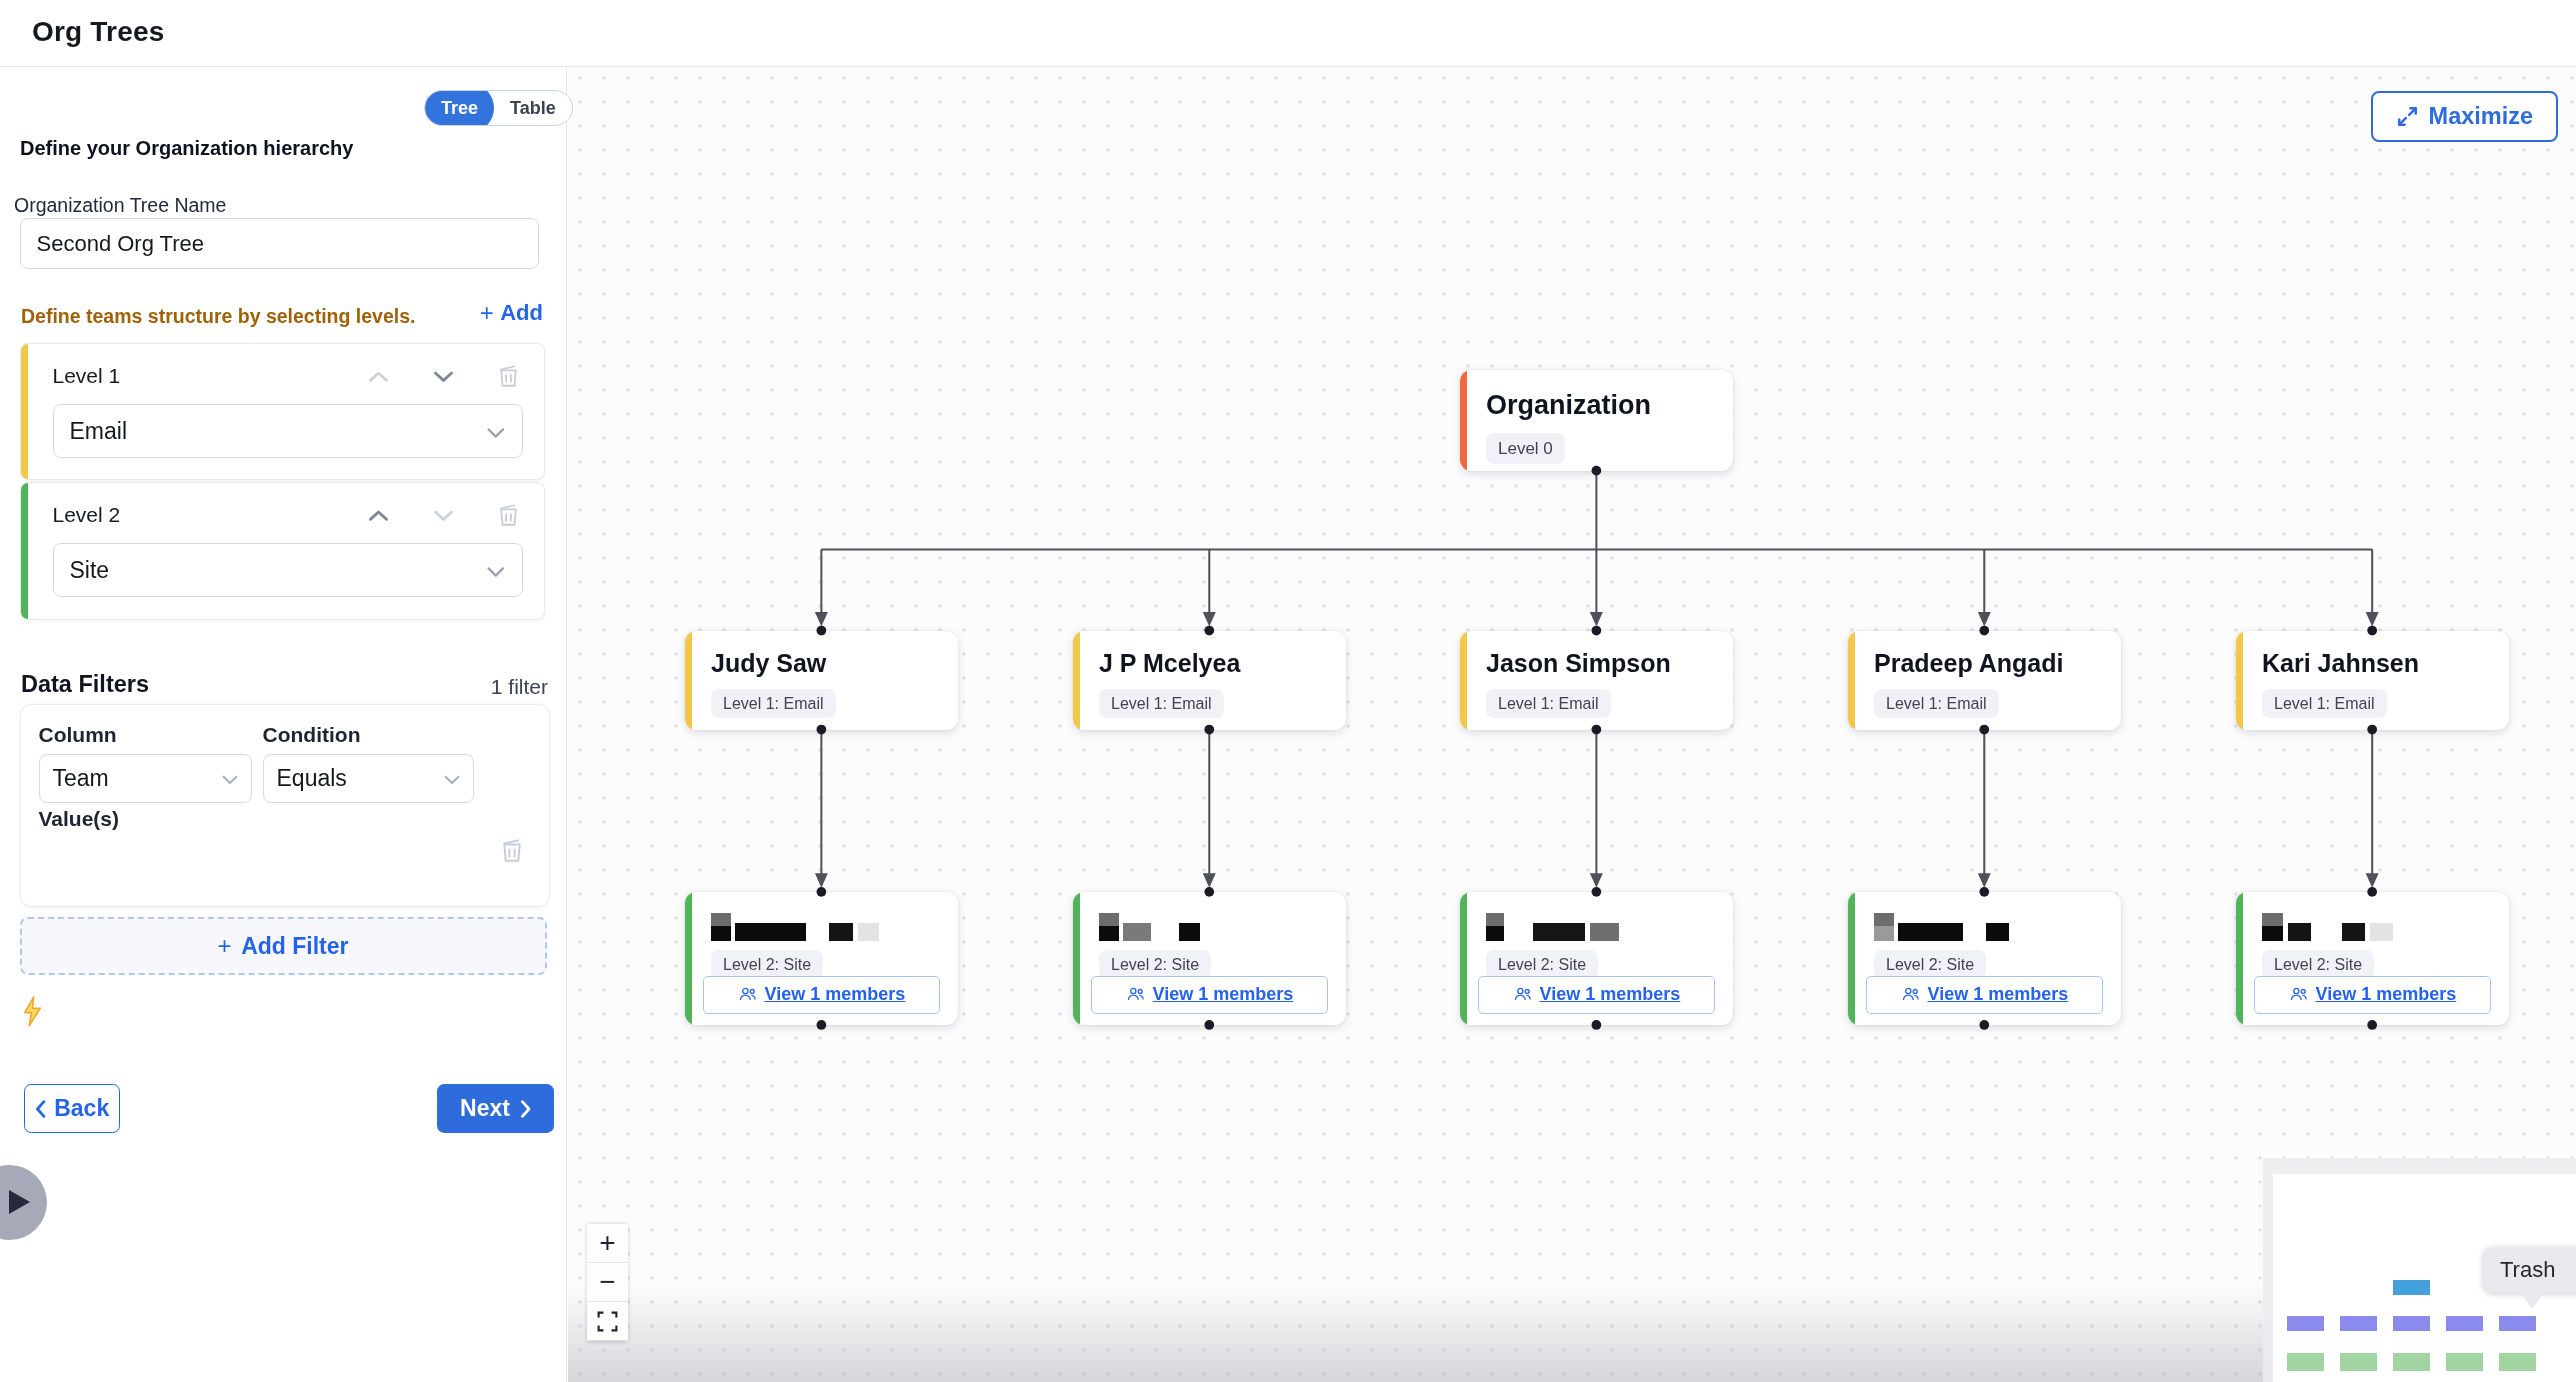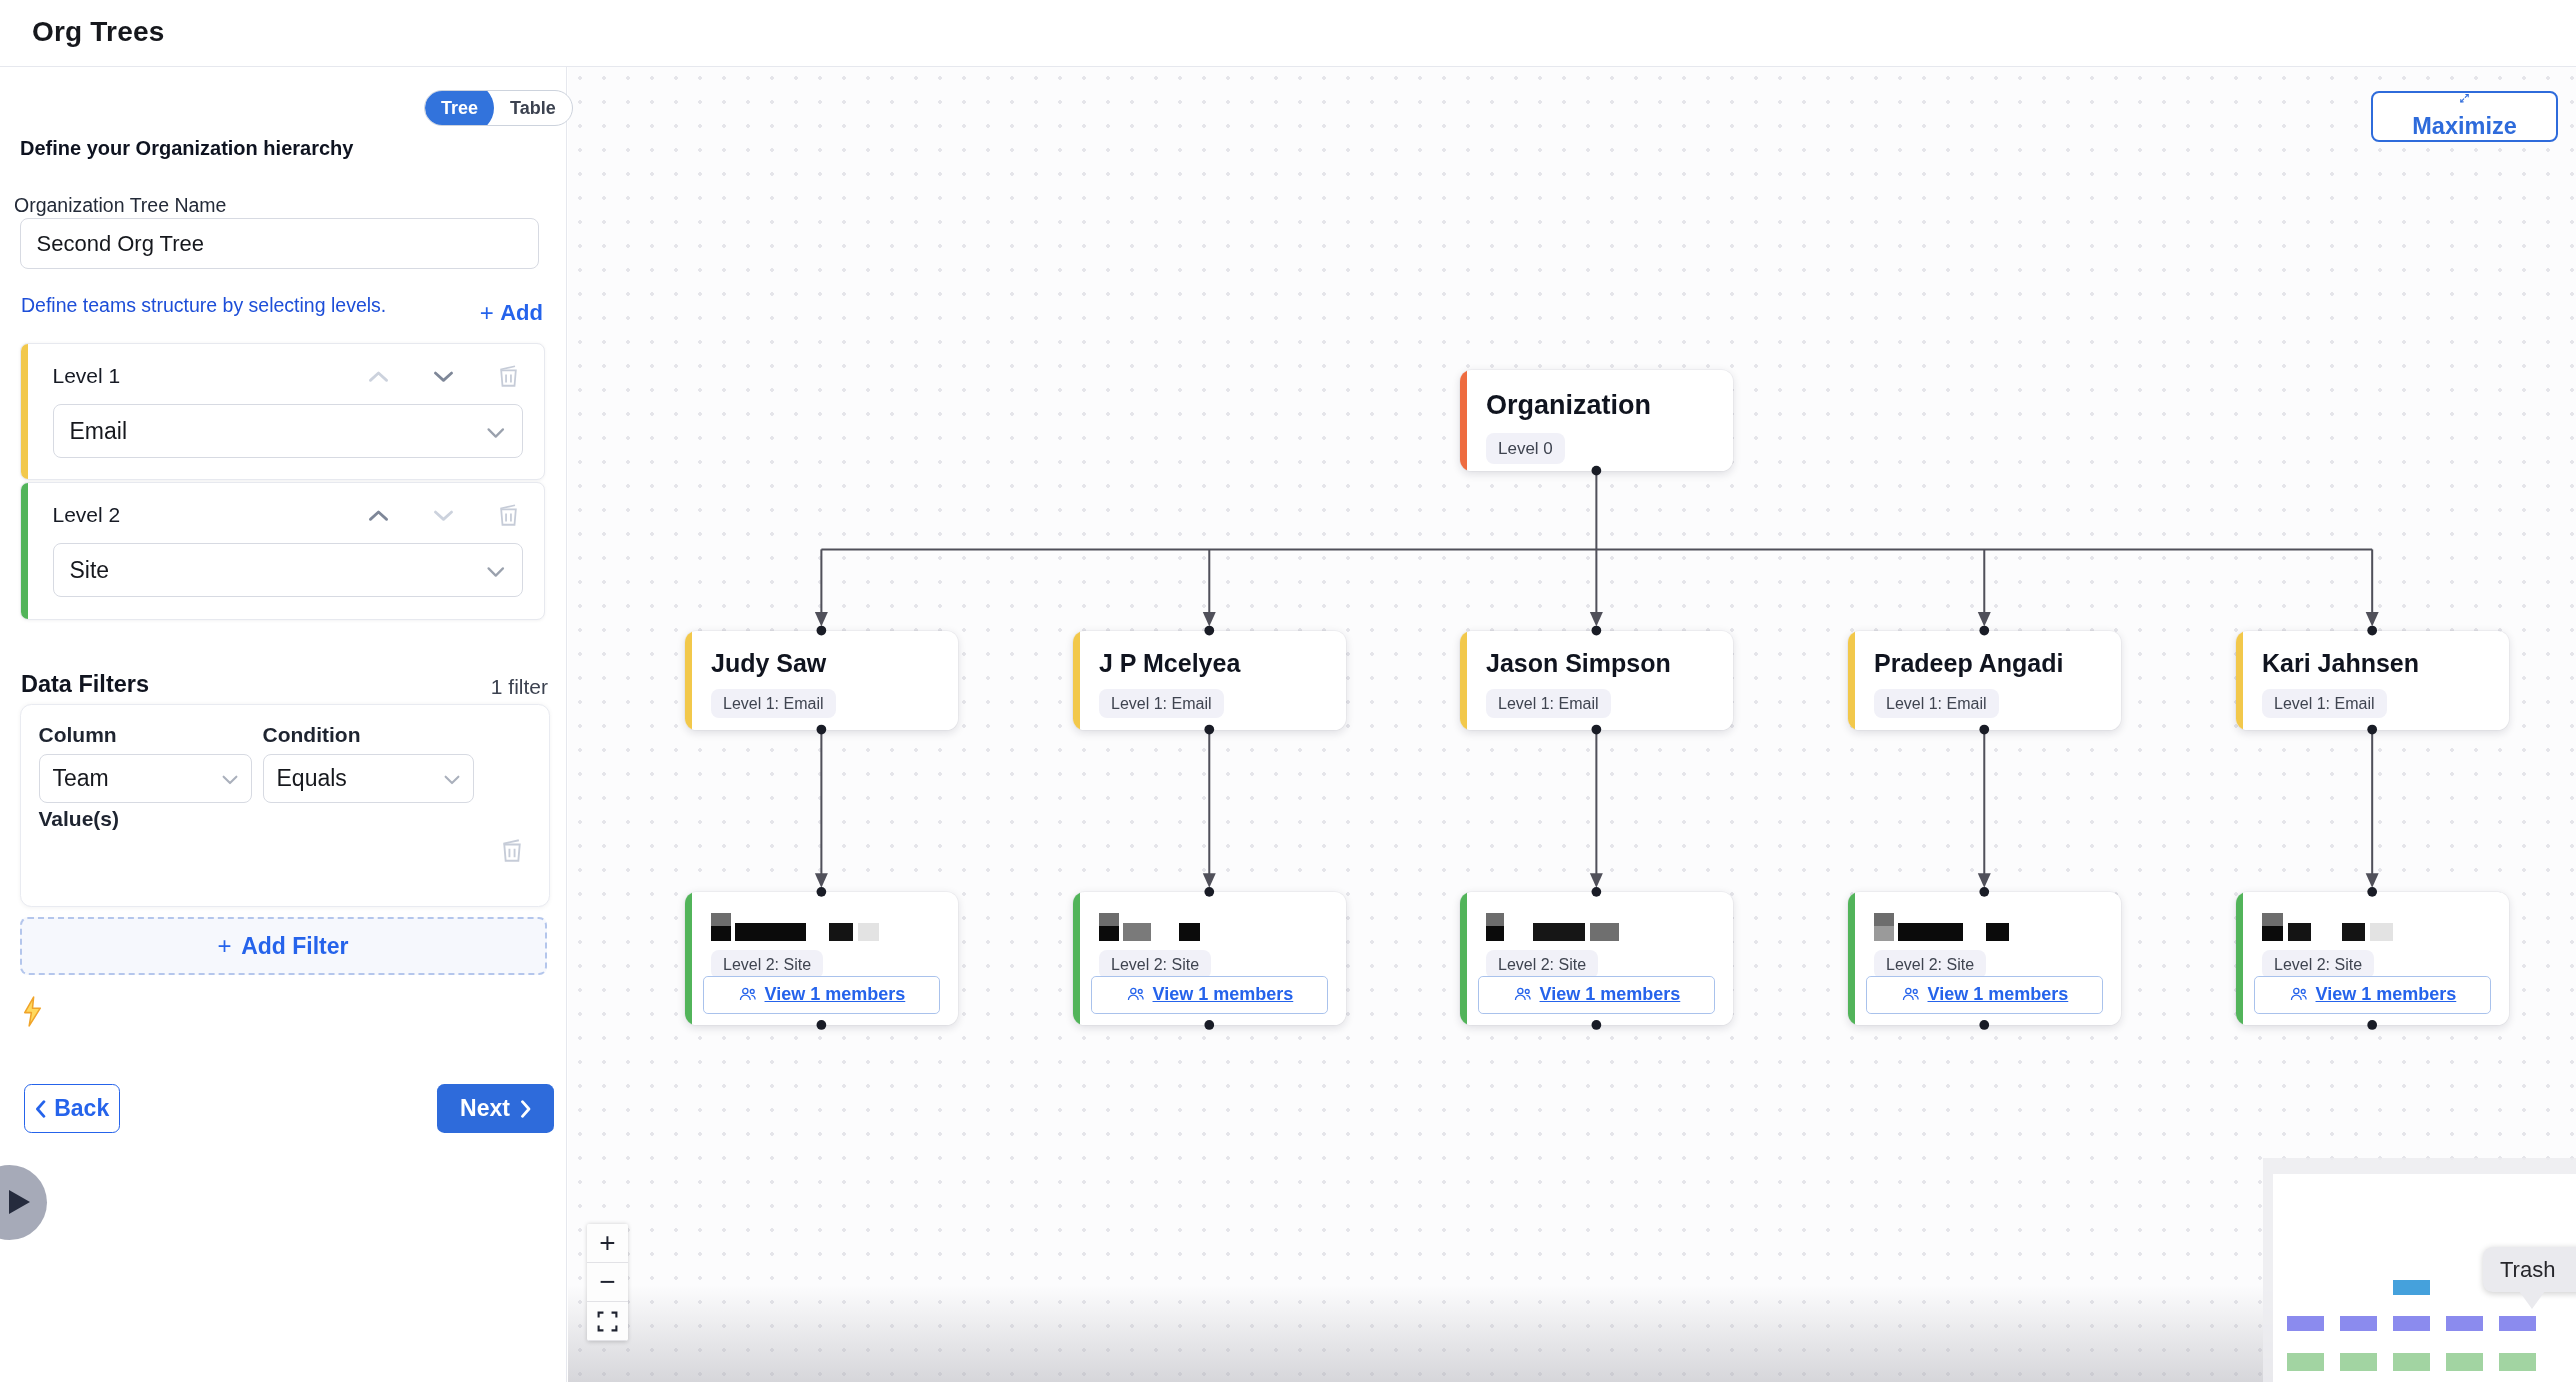--- a/index.html
+++ b/index.html
@@ -11,21 +11,21 @@
   #header .title{position:absolute;left:32px;top:16px;font-size:28px;font-weight:700;color:#16181d;letter-spacing:0.2px;}
 
   
   #sidebar{position:absolute;left:0;top:66px;width:566px;bottom:0;background:#fff;border-right:1.6px solid #e6e8ee;z-index:20;}
   .seg-toggle{position:absolute;left:424px;top:24px;height:34px;display:flex;align-items:center;background:#fff;border:1.6px solid #cdd3dd;border-radius:811px;overflow:hidden;}
   .seg{height:34px;display:flex;align-items:center;padding:8px 16px;font-size:18px;font-weight:700;color:#3c4250;cursor:pointer;}
   .seg.active{background:#3273dc;color:#fff;border-radius:811px;}
   .sb-heading{position:absolute;left:20px;top:71px;font-size:20px;font-weight:700;color:#0e1320;}
   .sb-label{position:absolute;left:14px;top:128px;font-size:19.5px;color:#232a38;}
   .tree-name-input{position:absolute;left:19.5px;top:152px;width:485px;height:49px;border:1.6px solid #d7dae2;border-radius:8px;font-family:"Liberation Sans",sans-serif;font-size:22px;color:#16181d;padding:0 16px;outline:none;background:#fff;}
-  .levels-hint{position:absolute;left:21px;top:228px;font-size:19.5px;color:#1d4ed8;}
+  .levels-hint{position:absolute;left:21px;top:239px;font-size:19.5px;color:#a16207;font-weight:bold;}
   .add-link{position:absolute;right:23px;top:234px;display:flex;align-items:center;gap:6.5px;color:#2563eb;font-size:22px;font-weight:700;cursor:pointer;}
   .add-plus{font-size:24px;font-weight:400;line-height:1;}
 
   .level-card{position:absolute;left:19.5px;width:523px;background:#fff;border:1.6px solid #e7e9ef;border-radius:8px;box-shadow:0 0.8px 3.2px rgba(20,24,40,.05);overflow:hidden;}
   .level-card .accent{position:absolute;left:0;top:0;bottom:0;width:7.3px;}
   .level-card .lvl-label{position:absolute;left:32px;top:19.5px;font-size:21px;color:#161a24;}
   .lvl-icons{position:absolute;right:21px;top:18px;display:flex;align-items:center;gap:37px;}
   .icon-btn{width:28px;height:28px;display:flex;align-items:center;justify-content:center;cursor:pointer;}
   .lvl-select{position:absolute;left:32px;right:21px;top:60px;height:52px;border:1.6px solid #d7dae2;border-radius:8px;display:flex;align-items:center;padding:0 16px;font-size:23px;color:#16181d;cursor:pointer;background:#fff;}
   .lvl-select .chev{margin-left:auto;}
@@ -43,21 +43,21 @@
   .hint{position:absolute;left:50px;top:927px;width:445px;font-size:20px;line-height:1.5;color:#6b7280;}
   .hint-bolt{position:absolute;left:21px;top:930px;}
 
   .btn-back{position:absolute;left:24px;top:1018px;width:96px;height:49px;border:1.6px solid #2563eb;border-radius:7.3px;background:#fff;display:flex;align-items:center;justify-content:center;gap:8px;color:#2563eb;font-size:23px;font-weight:700;cursor:pointer;}
   .btn-next{position:absolute;left:437px;top:1018px;width:117px;height:49px;border:none;border-radius:7.3px;background:#2e6bdb;display:flex;align-items:center;justify-content:center;gap:9.7px;color:#fff;font-size:23px;font-weight:700;cursor:pointer;}
 
   
   #canvas{position:absolute;left:568px;top:66px;right:0;bottom:0;background:#fcfcfd;background-image:radial-gradient(circle,#e5e5ea 1.6px,transparent 1.9px);background-size:24px 24px;z-index:5;}
   .canvas-fade{position:absolute;left:0;right:0;bottom:0;height:97px;background:linear-gradient(to bottom,rgba(170,170,178,0),rgba(168,168,176,.45));pointer-events:none;z-index:8;}
 
-  .btn-maximize{position:absolute;left:2371px;top:91px;width:183px;height:47px;background:#fff;border:2px solid #2e6bdb;border-radius:8px;display:flex;align-items:center;justify-content:center;gap:9.7px;color:#2e6bdb;font-size:23.5px;font-weight:700;cursor:pointer;z-index:12;flex-direction:column;}
+  .btn-maximize{position:absolute;left:2371px;top:91px;width:183px;height:47px;background:#fff;border:2px solid #2e6bdb;border-radius:8px;display:flex;align-items:center;justify-content:center;gap:9.7px;color:#2e6bdb;font-size:23.5px;font-weight:700;cursor:pointer;z-index:12;}
 
   
   .node{position:absolute;width:273px;background:#fff;border-radius:11.4px;box-shadow:0 2.4px 8px rgba(20,26,46,.13),0 0 0 0.8px rgba(20,26,46,.04);overflow:hidden;z-index:10;cursor:grab;}
   .node .accent{position:absolute;left:0;top:0;bottom:0;width:7.3px;}
   .node .n-title{position:absolute;left:26px;font-size:25px;font-weight:700;color:#10141f;white-space:nowrap;}
   .n-badge{position:absolute;left:26px;display:inline-block;background:#f1f1f8;color:#3f4450;border-radius:8px;padding:5.7px 12px;font-size:16px;white-space:nowrap;}
   .root-node{height:101px;}
   .root-node .n-title{top:19.5px;font-size:27px;}
   .root-node .n-badge{top:63px;font-size:17px;}
   .l1-node{height:99px;}

